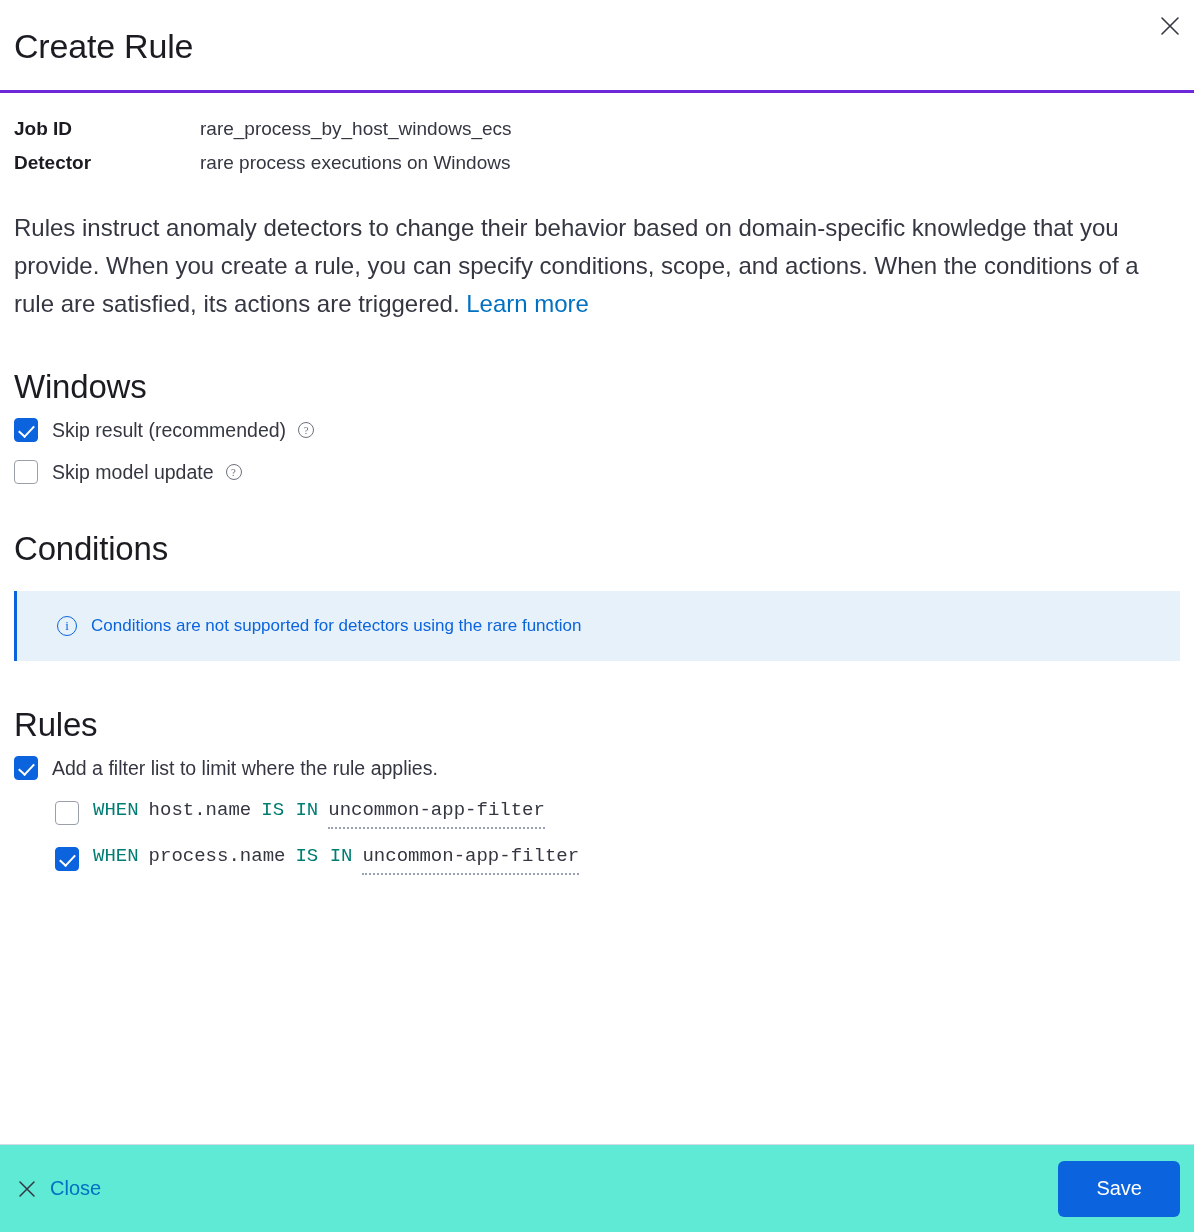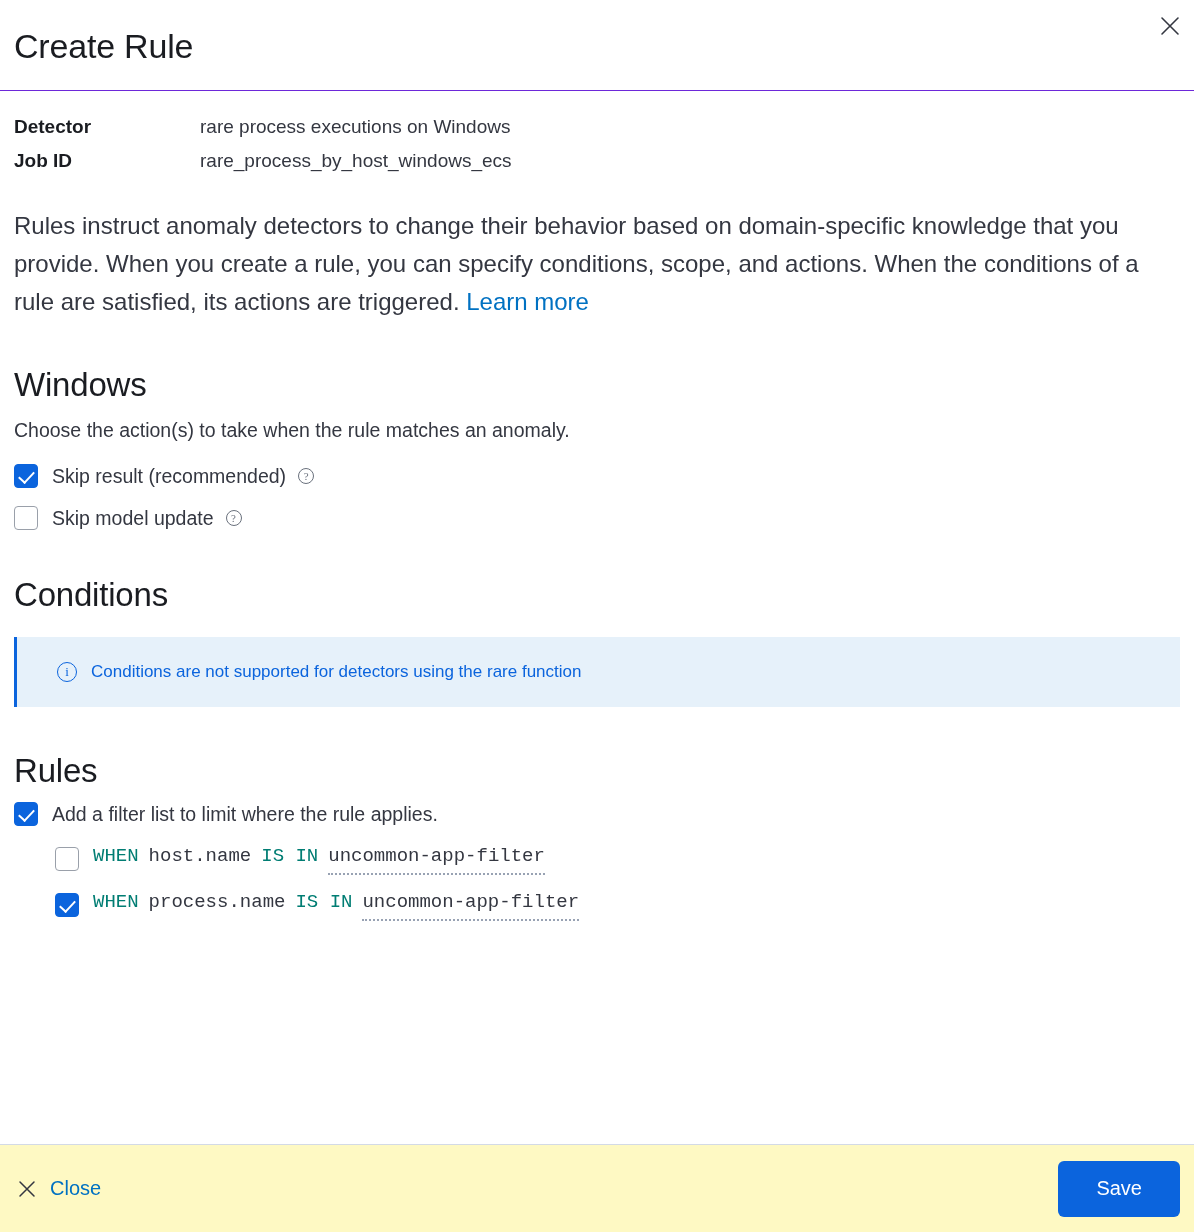--- a/index.html
+++ b/index.html
@@ -19,21 +19,21 @@
     height: 1232px;
     display: flex;
     flex-direction: column;
     background: #ffffff;
     overflow: hidden;
   }
   
   .header {
     position: relative;
     padding: 24px 32px 22px 14px;
-    border-bottom: 1px solid #6d28d9;
+    border-bottom: 3px solid #6d28d9;
     flex: 0 0 auto;
   }
   .title {
     font-size: 34px;
     line-height: 44px;
     font-weight: 400;
     color: #1a1c21;
     letter-spacing: -0.2px;
     margin: 0;
   }
@@ -220,21 +220,21 @@
   .val {
     color: #343741;
     border-bottom: 2px dotted #98a2b3;
     padding-bottom: 4px;
   }
 
   
   .footer {
     flex: 0 0 auto;
     height: 88px;
-    background: #fef9c3;
+    background: #5eead4;
     border-top: 1px solid #d3dae6;
     display: flex;
     align-items: center;
     justify-content: space-between;
     padding: 12px 14px;
   }
   .close-btn {
     display: flex;
     align-items: center;
     gap: 14px;
@@ -275,34 +275,33 @@
         <path d="M3 3 L19 19 M19 3 L3 19" stroke="#343741" stroke-width="1.6" fill="none" stroke-linecap="round"></path>
       </svg>
     </div>
   </div>
 
   <div class="body">
 
     <table class="meta-table">
       <tbody>
           <tr>
+        <td class="meta-key">Job ID</td>
+        <td class="meta-val">rare_process_by_host_windows_ecs</td>
+      </tr>
+      <tr>
         <td class="meta-key">Detector</td>
         <td class="meta-val">rare process executions on Windows</td>
       </tr>
-      <tr>
-        <td class="meta-key">Job ID</td>
-        <td class="meta-val">rare_process_by_host_windows_ecs</td>
-      </tr>
     </tbody>
       </table>
 
     <p class="desc"><span>Rules instruct anomaly detectors to change their behavior based on domain-specific knowledge that you provide. When you create a rule, you can specify conditions, scope, and actions. When the conditions of a rule are satisfied, its actions are triggered.</span> <a class="link">Learn more</a></p>
 
     <h2 class="section">Windows</h2>
-    <p class="section-sub">Choose the action(s) to take when the rule matches an anomaly.</p>
 
     <div class="check-row">
       <span class="cbox checked"></span>
       <span class="check-label">Skip result (recommended)</span>
       <span class="help-icon">?</span>
     </div>
 
     <div class="check-row">
       <span class="cbox"></span>
       <span class="check-label">Skip model update</span>

